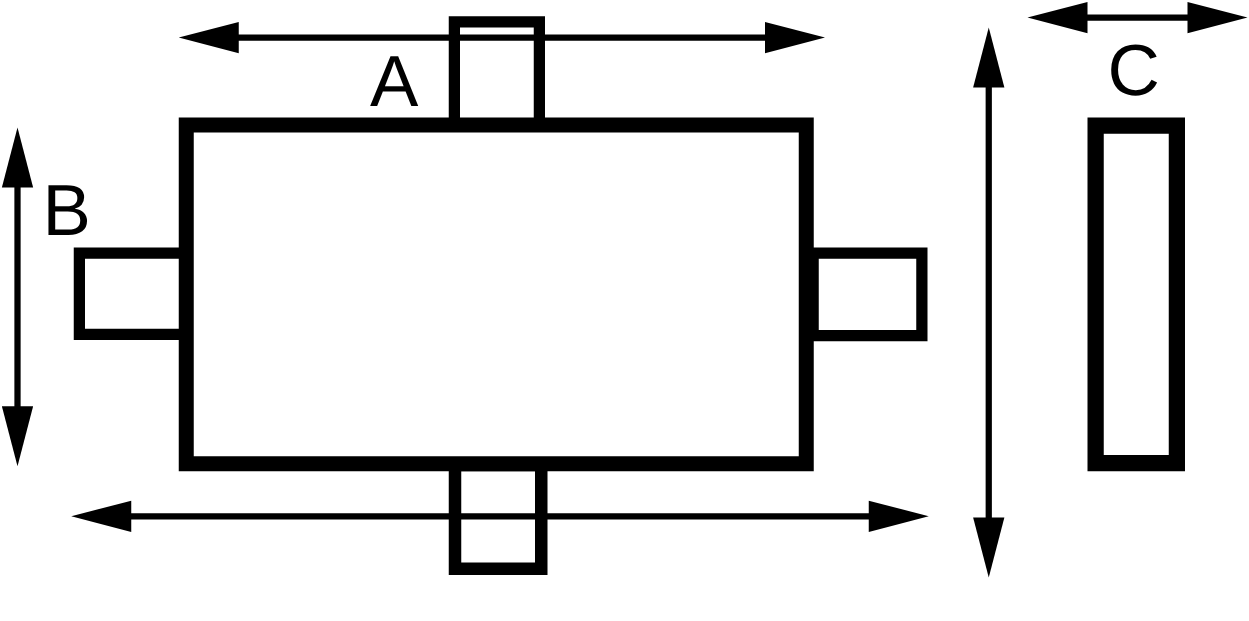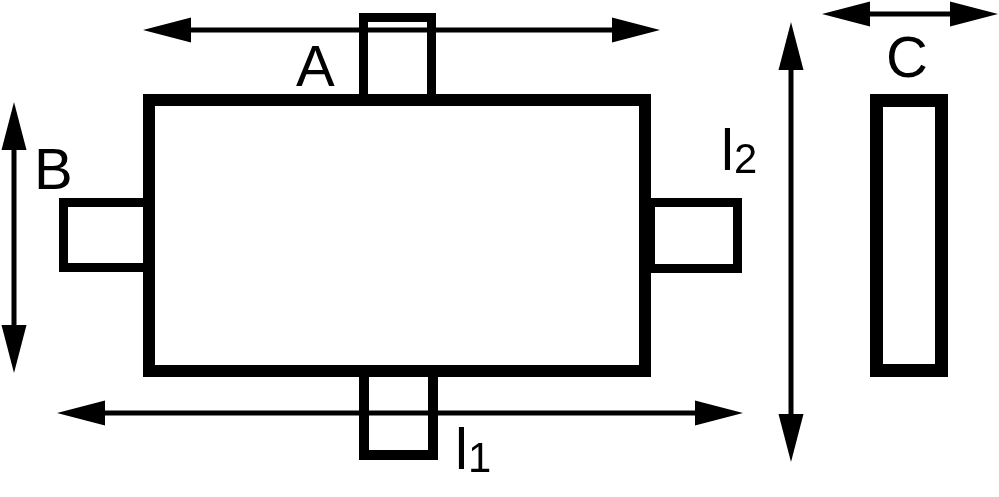--- a/index.html
+++ b/index.html
@@ -89,17 +89,15 @@
       <polygon class="head" points="998,14 950,1.5 950,26.5"></polygon>
     </g>
   </svg>
 
   <div class="dim-label" style="left:296px; top:37px;">A</div>
 
   <div class="dim-label" style="left:34px; top:140px;">B</div>
 
   <div class="dim-label" style="left:886px; top:28px;">C</div>
 
-  <div class="dim-label" style="left:455px; top:420px;"><span>l</span><span class="sub">1</span></div>
 
-  <div class="dim-label" style="left:721px; top:121px;"><span>l</span><span class="sub">2</span></div>
 
 </div>
 
 </body></html>

